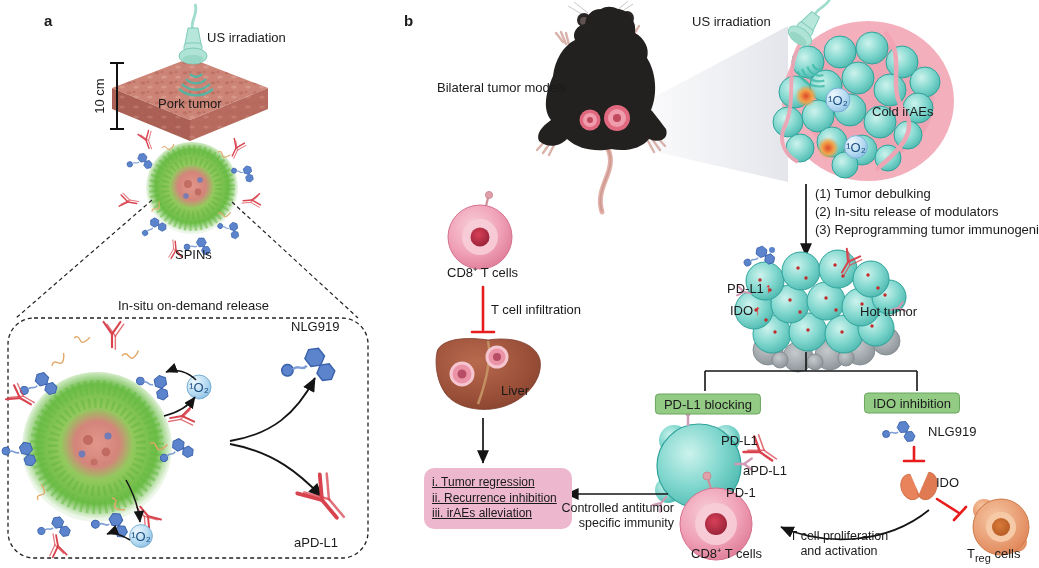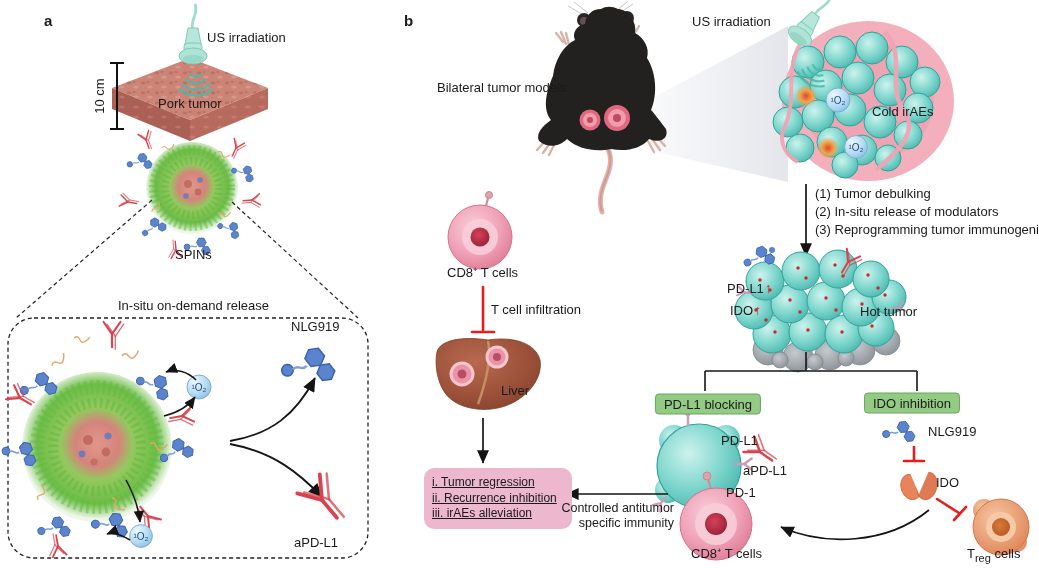--- a/index.html
+++ b/index.html
@@ -1,21 +1,21 @@
 <!DOCTYPE html>
 <html><head>
 <meta charset="utf-8">
 <style>
   html,body{margin:0;padding:0;background:#fff;}
   .canvas{position:relative;width:1039px;height:568px;background:#fff;overflow:hidden;
           font-family:"Liberation Sans", sans-serif;color:#1a1a1a;}
   .art{position:absolute;left:0;top:0;}
   .lbl{position:absolute;font-size:13px;line-height:1.15;white-space:nowrap;}
   .panel-letter{font-weight:bold;font-size:15px;}
-  .bubble-lbl{position:absolute;font-size:10px;color:#1d4e82;transform:translate(-50%,-50%);white-space:nowrap;}
+  .bubble-lbl{position:absolute;font-size:13px;color:#1d4e82;transform:translate(-50%,-50%);white-space:nowrap;}
   .badge{position:absolute;transform:translate(-50%,-50%);background:#93cb85;border:1px solid #68a55c;
          border-radius:4px;padding:2px 8px;font-size:13px;white-space:nowrap;}
   .marker-row{position:absolute;font-size:13px;white-space:nowrap;margin-left:26px;}
   .red-up{color:#e81c1c;font-weight:bold;font-size:14px;margin-left:1px;}
   .rot90{transform:translate(-50%,-50%) rotate(-90deg);}
   .outcome-box{position:absolute;left:424px;top:468px;width:132px;background:#edb7cd;border-radius:10px;
                padding:7px 8px;font-size:12px;line-height:15.5px;text-decoration:underline;}
   .multiline{white-space:pre-line;font-size:12.5px;line-height:1.18;}
   sub{font-size:11px;}
 </style>
@@ -458,20 +458,22 @@
 <div class="badge" style="left:912px;top:403px">IDO inhibition</div>
 
 <div class="lbl" style="left:721px;top:434px">PD-L1</div>
 <div class="lbl" style="left:743px;top:464px">aPD-L1</div>
 <div class="lbl" style="left:726px;top:486px">PD-1</div>
 <div class="lbl" style="left:691px;top:547px">CD8⁺ T cells</div>
 
 <div class="lbl" style="left:928px;top:425px">NLG919</div>
 <div class="lbl" style="left:936px;top:476px">IDO</div>
 <div class="lbl" style="left:967px;top:547px"><span>T</span><sub>reg</sub><span> cells</span></div>
+<div class="lbl multiline" style="left:778px;top:529px;width:122px;text-align:center;white-space:pre-line">T cell proliferation
+and activation</div>
 
 <div class="lbl" style="left:447px;top:266px">CD8⁺ T cells</div>
 <div class="lbl" style="left:491px;top:303px">T cell infiltration</div>
 <div class="lbl" style="left:501px;top:384px">Liver</div>
 
 <div class="outcome-box">
   <div>i. Tumor regression</div>
   <div>ii. Recurrence inhibition</div>
   <div>iii. irAEs alleviation</div>
 </div>

